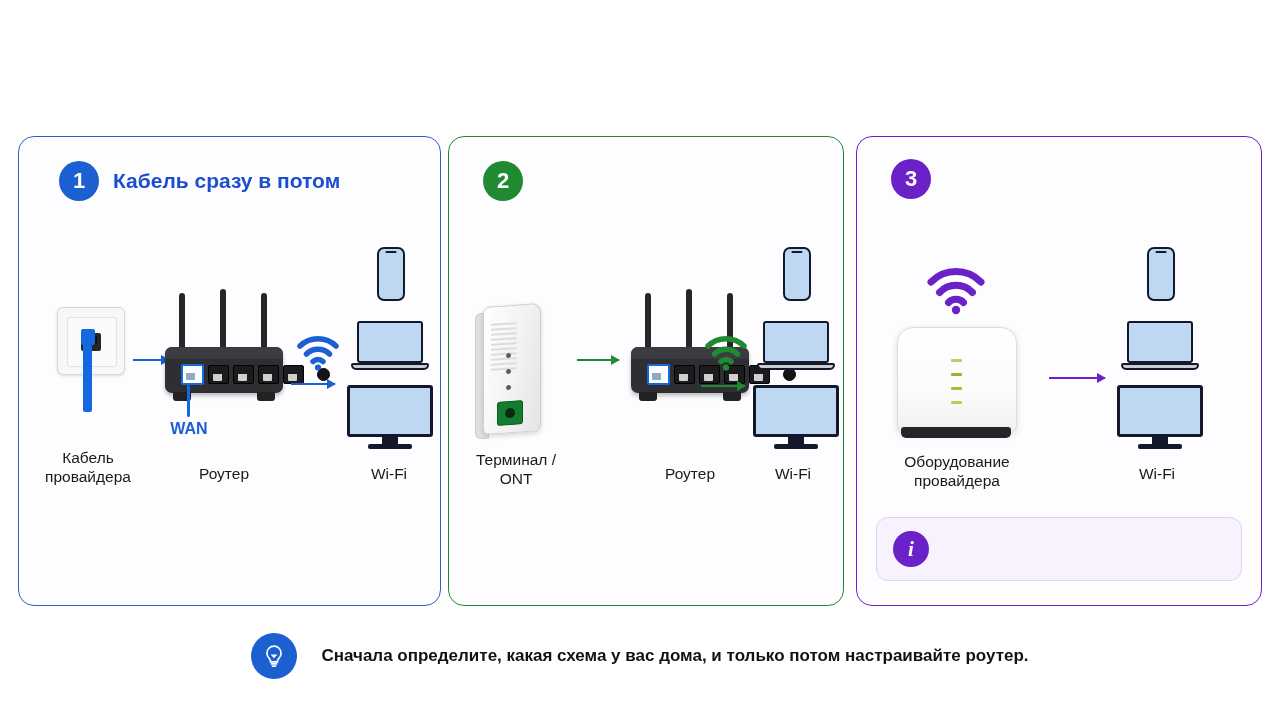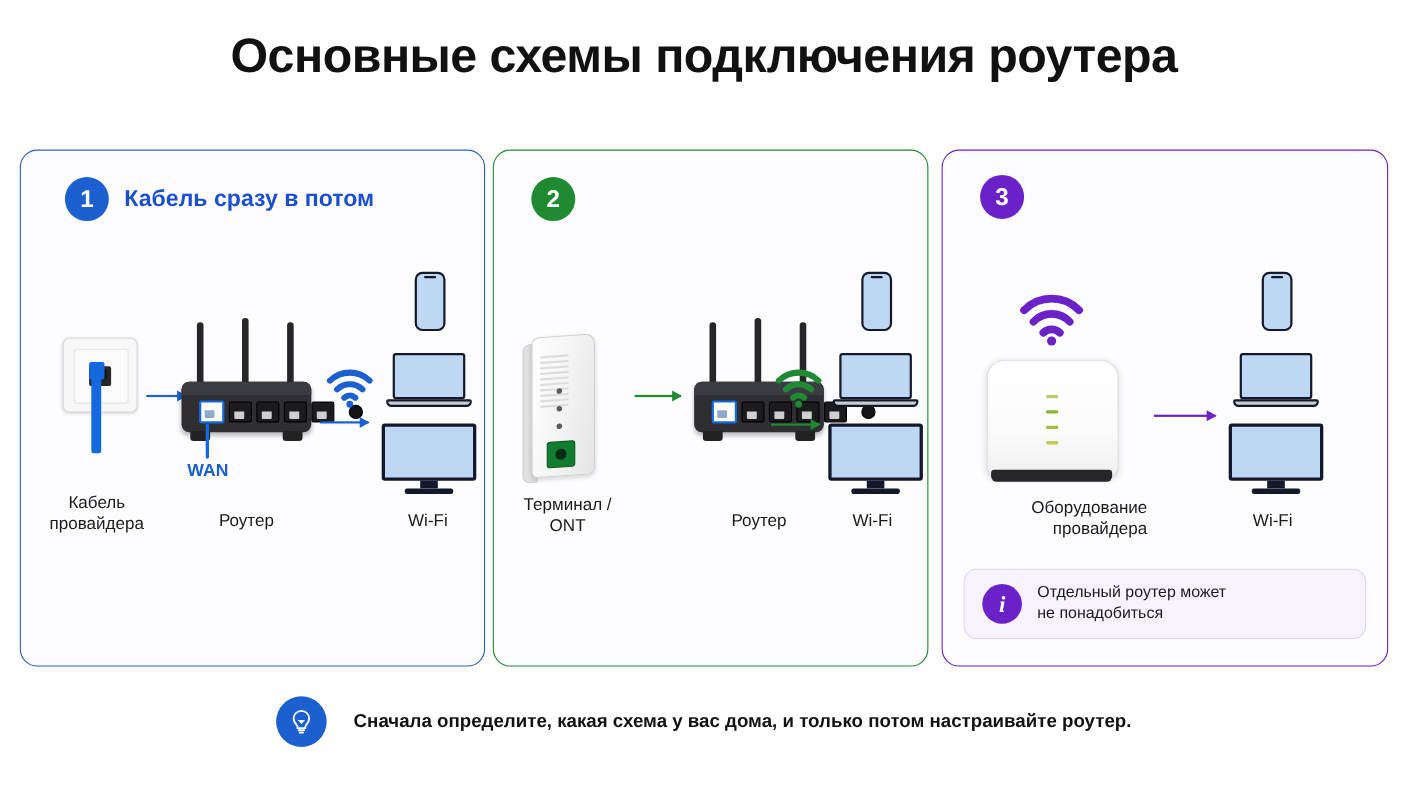--- a/index.html
+++ b/index.html
@@ -231,21 +231,20 @@
   }
   .footer .ftext{
     margin-left:24px;font-size:17px;font-weight:bold;color:#121212;white-space:nowrap;
   }
 </style>
 </head>
 <body>
 
 <div class="page">
 
-  <div class="title">Основные схемы подключения роутера</div>
 
   <div class="panel" id="panel1">
 
     <div class="panel-head">
       <div class="badge blue">1</div>
       <div class="panel-title blue">Кабель сразу в потом</div>
     </div>
 
     <div class="socket" style="left:38px;top:170px;">
       <div class="inner"></div>
@@ -401,21 +400,21 @@
     <div class="isp" style="left:40px;top:190px;width:118px;height:114px;">
       <div class="shell"></div>
       <div class="leds">
         <i style="background:#b6d16b;"></i>
         <i style="background:#8cb634;"></i>
         <i style="background:#a8bb3c;"></i>
         <i style="background:#c2cc55;"></i>
       </div>
       <div class="base"></div>
     </div>
-    <div class="cap" style="left:14px;top:316px;width:172px;text-align:right;">Оборудование
+    <div class="cap" style="left:14px;top:316px;width:172px;">Оборудование
 провайдера</div>
 
     <div class="arrow" style="left:192px;top:240px;width:56px;color:#6b21c8;">
         <i></i>
       </div>
 
     <div class="phone" style="left:290px;top:110px;"></div>
     <div class="laptop" style="left:264px;top:184px;">
       <div class="scr"></div>
       <div class="base"></div>
@@ -423,22 +422,20 @@
     <div class="monitor" style="left:260px;top:248px;">
       <div class="scr"></div>
       <div class="neck"></div>
       <div class="foot"></div>
     </div>
     <div class="cap" style="left:252px;top:328px;width:96px;">Wi-Fi</div>
   </div>
 
   <div class="note">
     <div class="icon">i</div>
-    <div class="txt">Отдельный роутер может
-не понадобиться</div>
   </div>
 
   <div class="footer">
     <div class="bulb">
       <svg viewBox="0 0 28 28" width="28" height="28" aria-hidden="true">
         <path d="M14 4.2c-4.0 0-7.1 3.1-7.1 7.0 0 2.6 1.4 4.3 2.5 5.6 .7 .9 1.1 1.4 1.1 2.1v1.0h7.0v-1.0c0-.7 .4-1.2 1.1-2.1 1.1-1.3 2.5-3.0 2.5-5.6 0-3.9-3.1-7.0-7.1-7.0z" fill="none" stroke="#ffffff" stroke-width="1.7"></path>
         <rect x="10.6" y="21.0" width="6.8" height="1.7" rx="0.8" fill="#ffffff"></rect>
         <rect x="11.6" y="23.3" width="4.8" height="1.6" rx="0.8" fill="#ffffff"></rect>
         <path d="M10.6 12.6h6.8l-3.4 3.6z" fill="#ffffff"></path>
       </svg>

